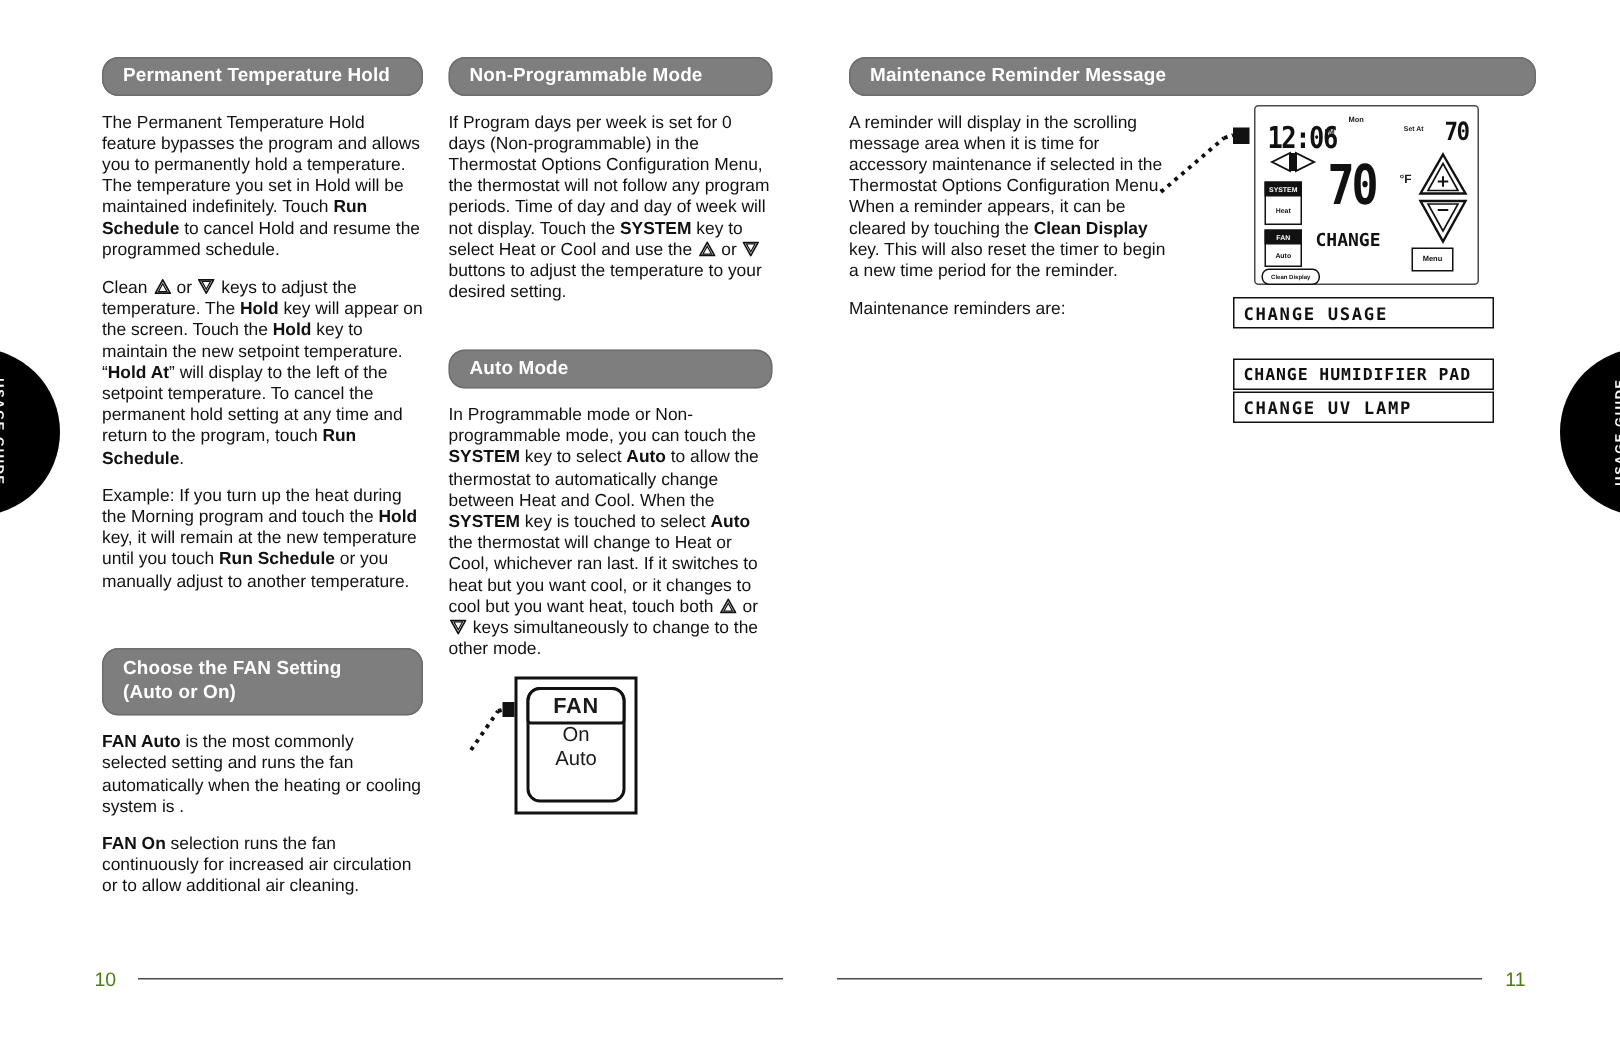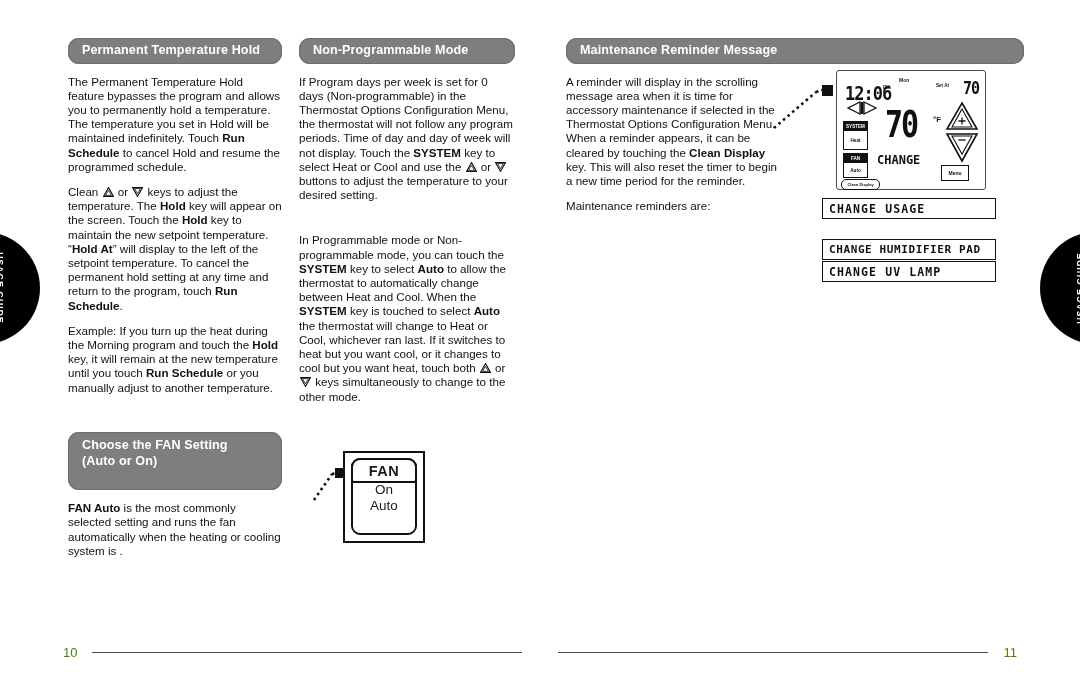--- a/index.html
+++ b/index.html
@@ -215,46 +215,50 @@
             <path d="M2.6 1.6 L8.4 1.6 L5.5 6.8 Z" fill="none" stroke="#111" stroke-width="0.8"></path>
           </svg></span><span> keys to adjust the temperature. The </span><b>Hold</b><span> key will appear on the screen. Touch the </span><b>Hold</b><span> key to maintain the new setpoint temperature. “</span><b>Hold At</b><span>” will display to the left of the setpoint temperature. To cancel the permanent hold setting at any time and return to the program, touch </span><b>Run Schedule</b><span>.</span>
     </p>
 
     <p class="body">
       <span>Example: If you turn up the heat during the Morning program and touch the </span><b>Hold</b><span> key, it will remain at the new temperature until you touch </span><b>Run Schedule</b><span> or you manually adjust to another temperature.</span>
     </p>
 
     <div style="height:26px"></div>
 
-    <div class="pill" style="padding-top:5px;padding-bottom:20px;">
+    <div class="pill" style="padding-top:5px;padding-bottom:7px;">
       <div>Choose the FAN Setting</div>
       <div>(Auto or On)</div>
     </div>
 
     <p class="body">
       <b>FAN Auto</b><span> is the most commonly selected setting and runs the fan automatically when the heating or cooling system is .</span>
+    </p>
+    <p class="body">
+      <b>FAN On</b><span> selection runs the fan continuously for increased air circulation or to allow additional air cleaning.</span>
     </p>
   </div>
 
   <div class="col col-2">
 
     <div class="pill">Non-Programmable Mode</div>
 
     <p class="body">
       <span>If Program days per week is set for 0 days (Non-programmable) in the Thermostat Options Configuration Menu, the thermostat will not follow any program periods. Time of day and day of week will not display. Touch the </span><b>SYSTEM</b><span> key to select Heat or Cool and use the </span><span class="key-up"><svg width="11" height="10" viewBox="0 0 11 10">
             <path d="M5.5 0.6 L10.4 9.4 L0.6 9.4 Z" fill="none" stroke="#111" stroke-width="1.1"></path>
             <path d="M5.5 3.2 L8.4 8.4 L2.6 8.4 Z" fill="none" stroke="#111" stroke-width="0.8"></path>
           </svg></span><span> or </span><span class="key-dn"><svg width="11" height="10" viewBox="0 0 11 10">
             <path d="M0.6 0.6 L10.4 0.6 L5.5 9.4 Z" fill="none" stroke="#111" stroke-width="1.1"></path>
             <path d="M2.6 1.6 L8.4 1.6 L5.5 6.8 Z" fill="none" stroke="#111" stroke-width="0.8"></path>
           </svg></span><span> buttons to adjust the temperature to your desired setting.</span>
     </p>
 
     <div style="height:20px"></div>
 
+    <div class="pill">Auto Mode</div>
 
     <p class="body">
       <span>In Programmable mode or Non-programmable mode, you can touch the </span><b>SYSTEM</b><span> key to select </span><b>Auto</b><span> to allow the thermostat to automatically change between Heat and Cool. When the </span><b>SYSTEM</b><span> key is touched to select </span><b>Auto</b><span> the thermostat will change to Heat or Cool, whichever ran last. If it switches to heat but you want cool, or it changes to cool but you want heat, touch both </span><span class="key-up"><svg width="11" height="10" viewBox="0 0 11 10">
             <path d="M5.5 0.6 L10.4 9.4 L0.6 9.4 Z" fill="none" stroke="#111" stroke-width="1.1"></path>
             <path d="M5.5 3.2 L8.4 8.4 L2.6 8.4 Z" fill="none" stroke="#111" stroke-width="0.8"></path>
           </svg></span><span> or </span><span class="key-dn"><svg width="11" height="10" viewBox="0 0 11 10">
             <path d="M0.6 0.6 L10.4 0.6 L5.5 9.4 Z" fill="none" stroke="#111" stroke-width="1.1"></path>
             <path d="M2.6 1.6 L8.4 1.6 L5.5 6.8 Z" fill="none" stroke="#111" stroke-width="0.8"></path>
           </svg></span><span> keys simultaneously to change to the other mode.</span>
     </p>

